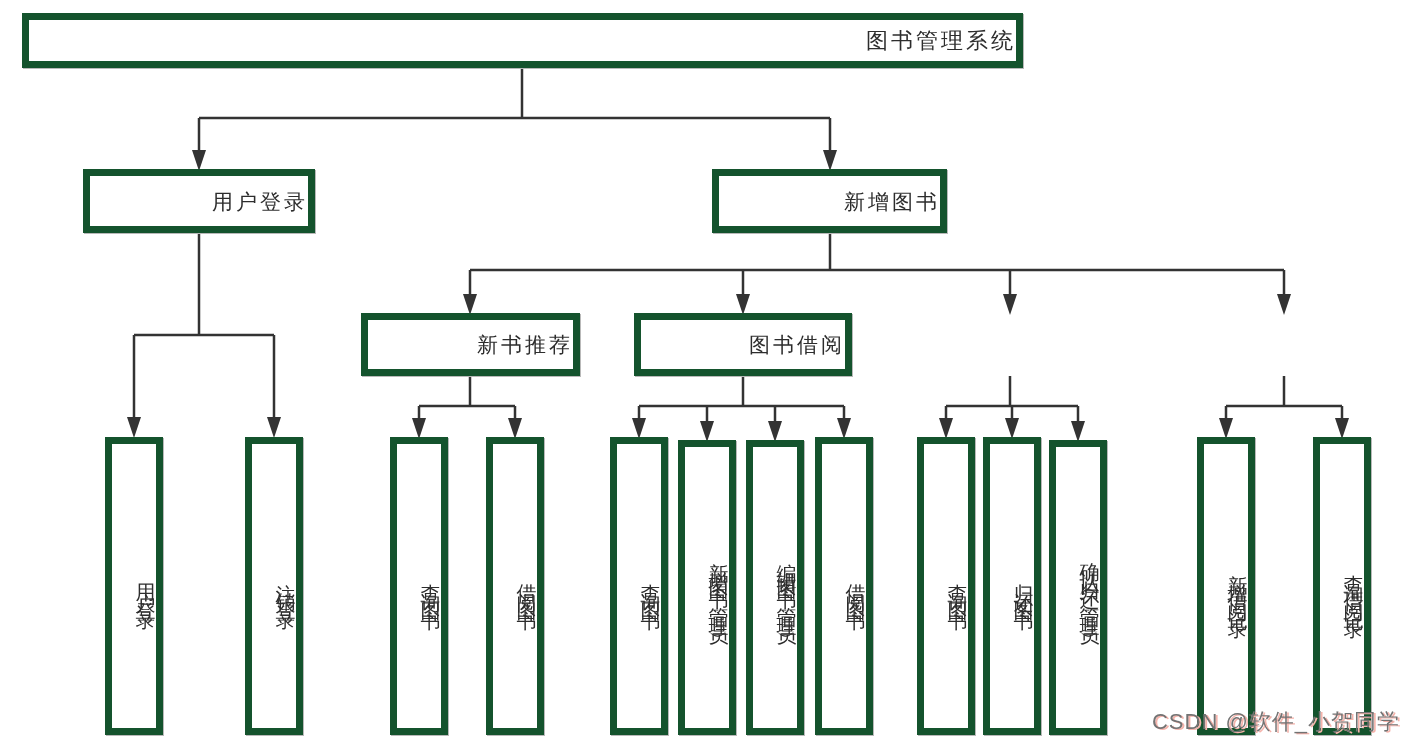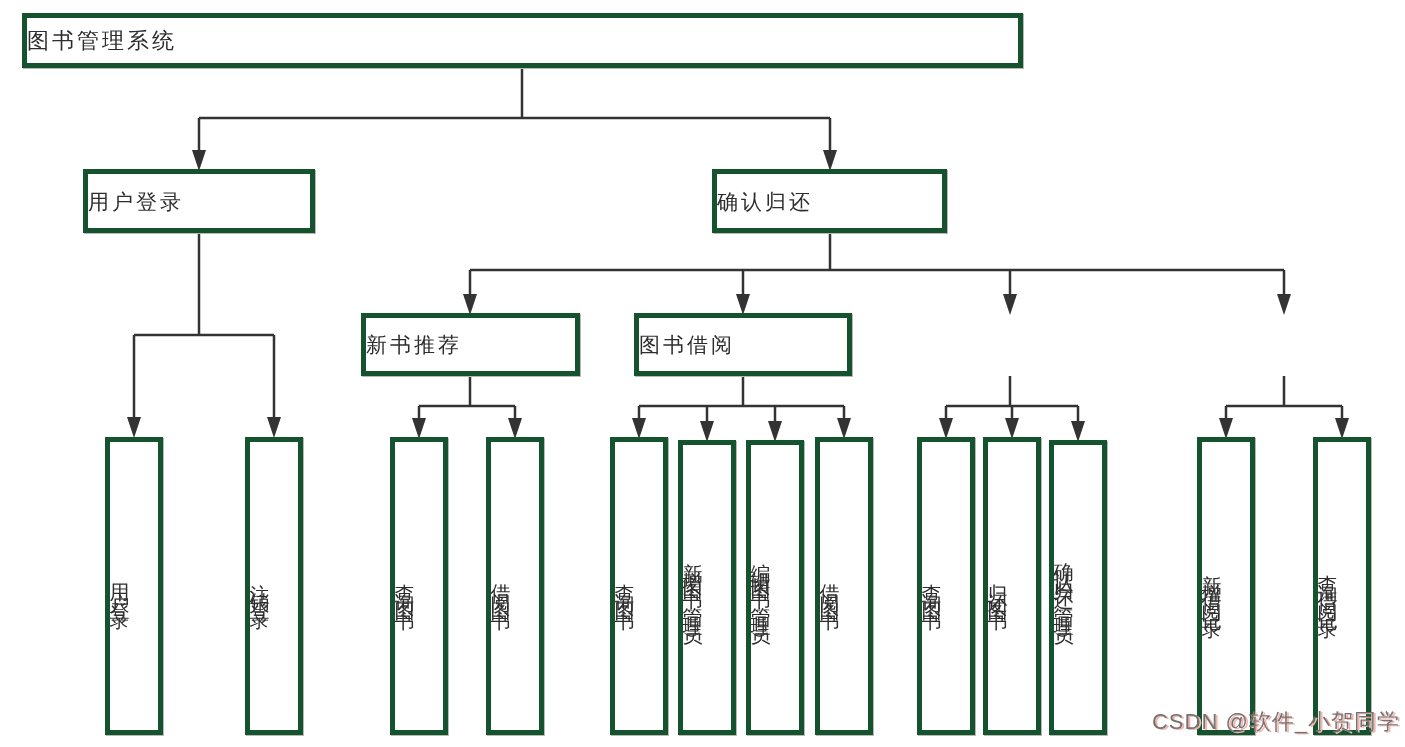--- a/index.html
+++ b/index.html
@@ -8,25 +8,26 @@
     width:1405px;height:747px;
     background:#fff;
     font-family:"Liberation Sans","DejaVu Sans",sans-serif;
     overflow:hidden;
   }
   #wires{position:absolute;left:0;top:0;z-index:0;}
   .node{
     position:absolute;
     box-sizing:border-box;
     background:#fff;
-    border:5px solid #14532d;
+    border:7px solid #14532d;
     box-shadow:1px 1px 0 #b9b9b9;
-    display:flex;align-items:center;justify-content:flex-start;
+    display:flex;align-items:center;justify-content:flex-end;
     color:#2d2d2d;
     z-index:1;
+    padding-left:28px;
   }
   .h-node span{
     font-size:21px;
     letter-spacing:3px;
     white-space:nowrap;
     line-height:1;
   }
   .root-node span{font-size:22px;}
   .v-node span{
     writing-mode:vertical-rl;
@@ -140,21 +141,21 @@
   </svg>
 
   <div class="node h-node root-node" id="node-root">
     <span>图书管理系统</span>
   </div>
 
   <div class="node h-node" id="node-user-login">
     <span>用户登录</span>
   </div>
   <div class="node h-node" id="node-book-mgmt">
-    <span>确认归还</span>
+    <span>新增图书</span>
   </div>
 
   <div class="node h-node" id="node-book-borrow">
     <span>图书借阅</span>
   </div>
   <div class="node h-node" id="node-new-book-rec">
     <span>新书推荐</span>
   </div>
 
   <div class="node v-node leaf" id="leaf-user-login">

